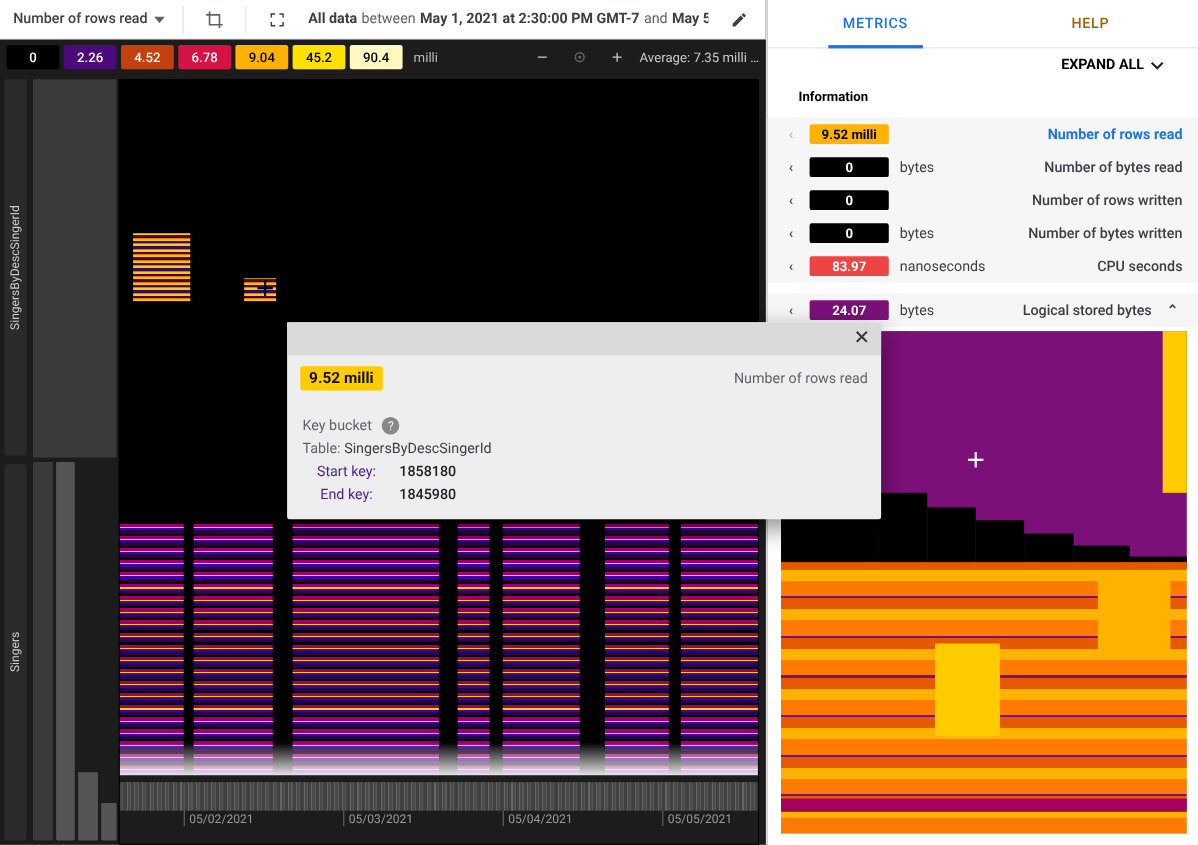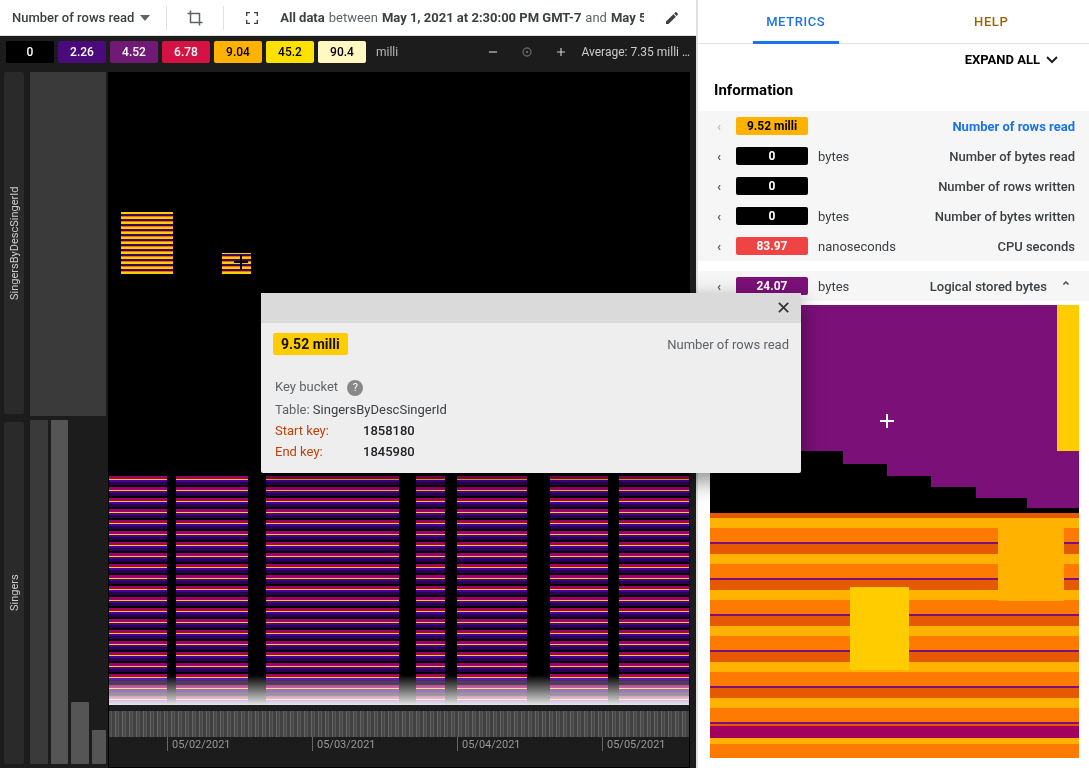--- a/index.html
+++ b/index.html
@@ -60,32 +60,32 @@
   .tooltip { position:absolute; left:152px; top:220px; width:540px; background:#eee; border-radius:2px;
     box-shadow: 0 8px 22px rgba(0,0,0,.45); font-size:13px; color:#3c4043; z-index:20; }
   .tooltip .tt-head { background:#dadada; padding:6px 10px; display:flex; justify-content:flex-end; }
   .tooltip .tt-close { cursor:pointer; color:#333; font-size:18px; line-height:1; }
   .tooltip .tt-row1 { display:flex; align-items:center; justify-content:space-between; padding:10px 12px 6px; }
   .tt-badge { background:#ffcc00; color:#111; font-weight:700; padding:3px 8px; border-radius:2px; font-size:14px; }
   .tt-body { padding: 4px 14px 14px; }
   .tt-line { margin: 6px 0; color:#3c4043; }
   .tt-sub { color:#5f6368; }
   .tt-kv { display:grid; grid-template-columns: 80px auto; gap: 6px 8px; margin-top:6px; font-size:13px; }
-  .tt-kv .k { color:#c2410c; }
+  .tt-kv .k { color:#4c1d95;text-align:center; }
   .tt-kv .v { color:#202124; font-weight:500; }
   .tt-help { display:inline-flex; width:16px; height:16px; border-radius:50%; background:#888; color:#fff; align-items:center; justify-content:center; font-size:11px; margin-left:6px; }
 
   
   .tabs { display:flex; height:44px; border-bottom:1px solid #e0e0e0; }
   .tab { flex:1; display:flex; align-items:center; justify-content:center; font-size:13px; font-weight:500;
     letter-spacing:.6px; color:#a16207; cursor:pointer; position:relative; }
   .tab.active { color:#1a73e8; }
   .tab.active:after { content:""; position:absolute; bottom:-1px; left:28%; right:28%; height:3px; background:#1a73e8; }
   .expand-row { display:flex; justify-content:flex-end; align-items:center; gap:6px; padding:8px 31px; font-size:13px; font-weight:700; cursor:pointer; }
-  .info-title { padding: 6px 16px 12px; font-size:15px; font-weight:700; }
+  .info-title { padding: 6px 28px 12px; font-size:12px; font-weight:700; }
   .metric-list { background:#f6f6f6; }
   .metric-row { display:flex; align-items:center; gap:10px; padding:6px 14px; font-size:13px; }
   .metric-row .chev { width:14px; text-align:center; color:#555; cursor:pointer; font-weight:700; }
   .metric-row .chev.dim { color:#bbb; cursor:default; }
   .metric-row .sw { min-width:72px; height:18px; display:flex; align-items:center; justify-content:center; color:#fff; font-weight:700; font-size:12px; border-radius:2px; }
   .metric-row .sw.dk { color:#000; }
   .metric-row .unit { color:#3c4043; min-width:90px; }
   .metric-row .name { flex:1; text-align:right; color:#3c4043; font-weight:500; }
   .metric-row .name.active { color:#1a73e8; font-weight:700; }
   .metric-row .exp { width:18px; text-align:center; color:#555; cursor:pointer; font-weight:700; }
@@ -144,21 +144,21 @@
         <svg width="16" height="16" viewBox="0 0 24 24">
             <path fill="#3c4043" d="M3 17.25V21h3.75L17.81 9.94l-3.75-3.75L3 17.25zM20.71 7.04a1 1 0 0 0 0-1.41l-2.34-2.34a1 1 0 0 0-1.41 0l-1.83 1.83 3.75 3.75 1.83-1.83z"></path>
           </svg>
       </div>
     </div>
 
     <div class="legend-bar">
       <div id="legend-swatches" style="display:flex;gap:4px;">
           <div class="legend-swatch" style="background: rgb(0, 0, 0);">0</div>
           <div class="legend-swatch" style="background: rgb(74, 10, 123);">2.26</div>
-          <div class="legend-swatch" style="background: #701a75;">4.52</div>
+          <div class="legend-swatch" style="background: #c2410c;">4.52</div>
           <div class="legend-swatch" style="background: rgb(212, 19, 68);">6.78</div>
           <div class="legend-swatch dark-text" style="background: rgb(255, 179, 0);">9.04</div>
           <div class="legend-swatch dark-text" style="background: rgb(255, 225, 0);">45.2</div>
           <div class="legend-swatch dark-text" style="background: rgb(255, 248, 192);">90.4</div>
         </div>
       <span class="legend-unit">milli</span>
       <span class="legend-gap"></span>
       <div class="tool-btn">
           <svg width="14" height="14" viewBox="0 0 24 24">
             <path d="M5 11h14v2H5z" fill="#ccc"></path>

